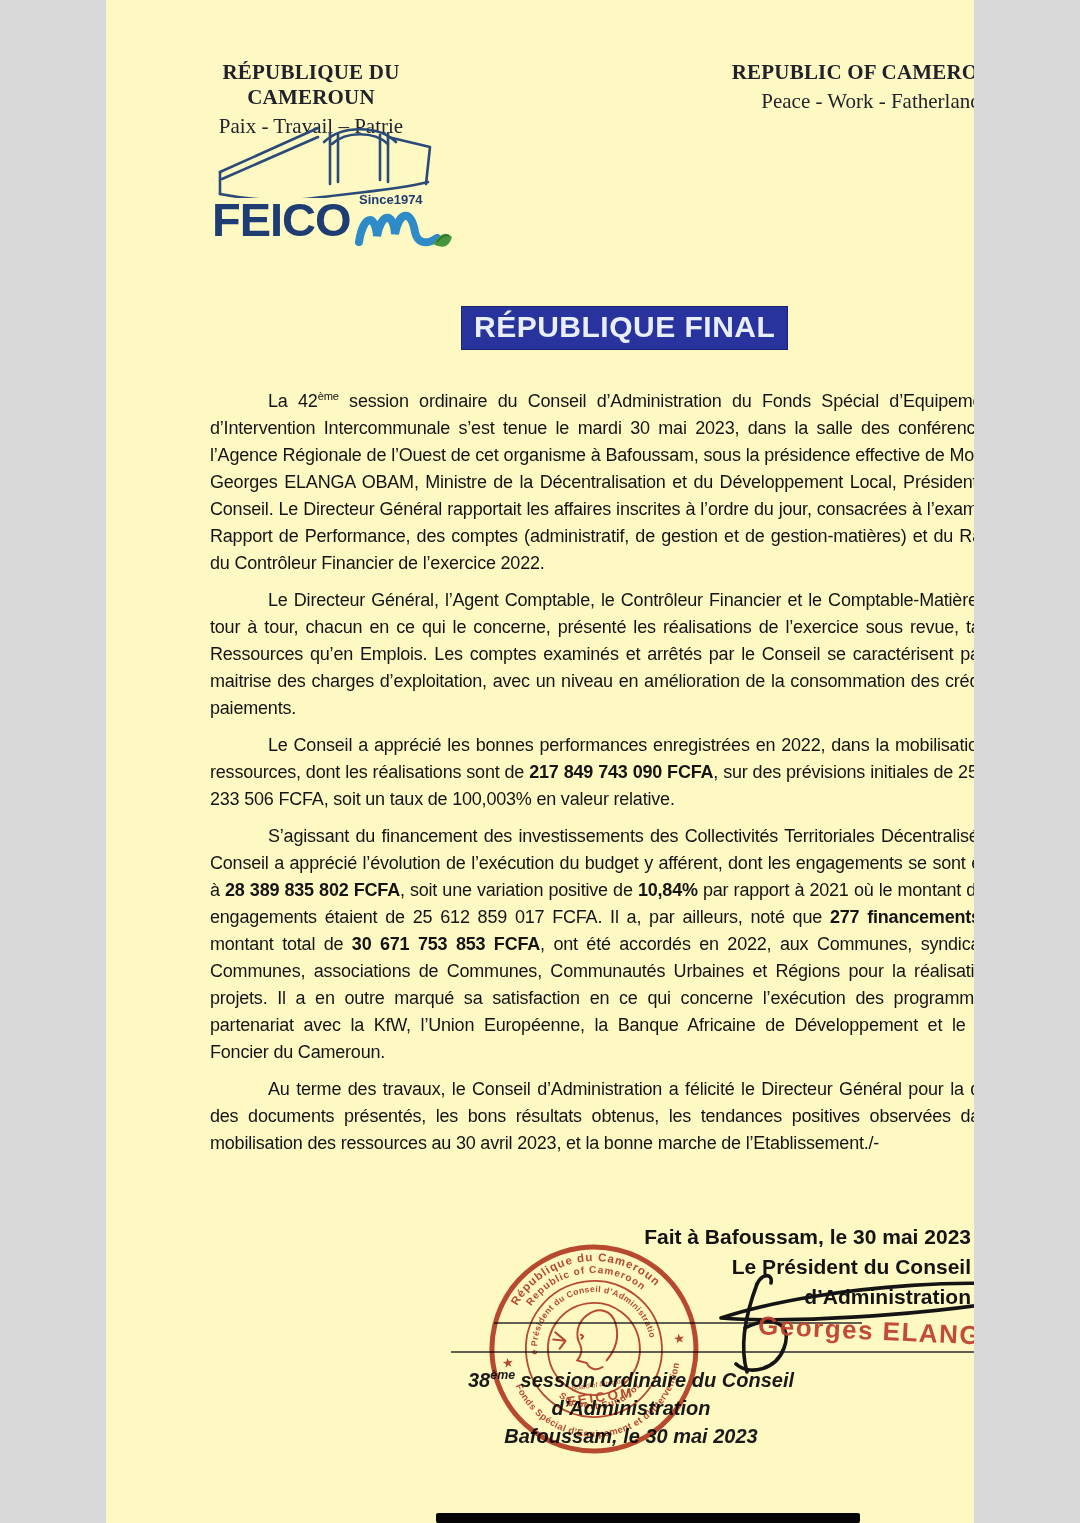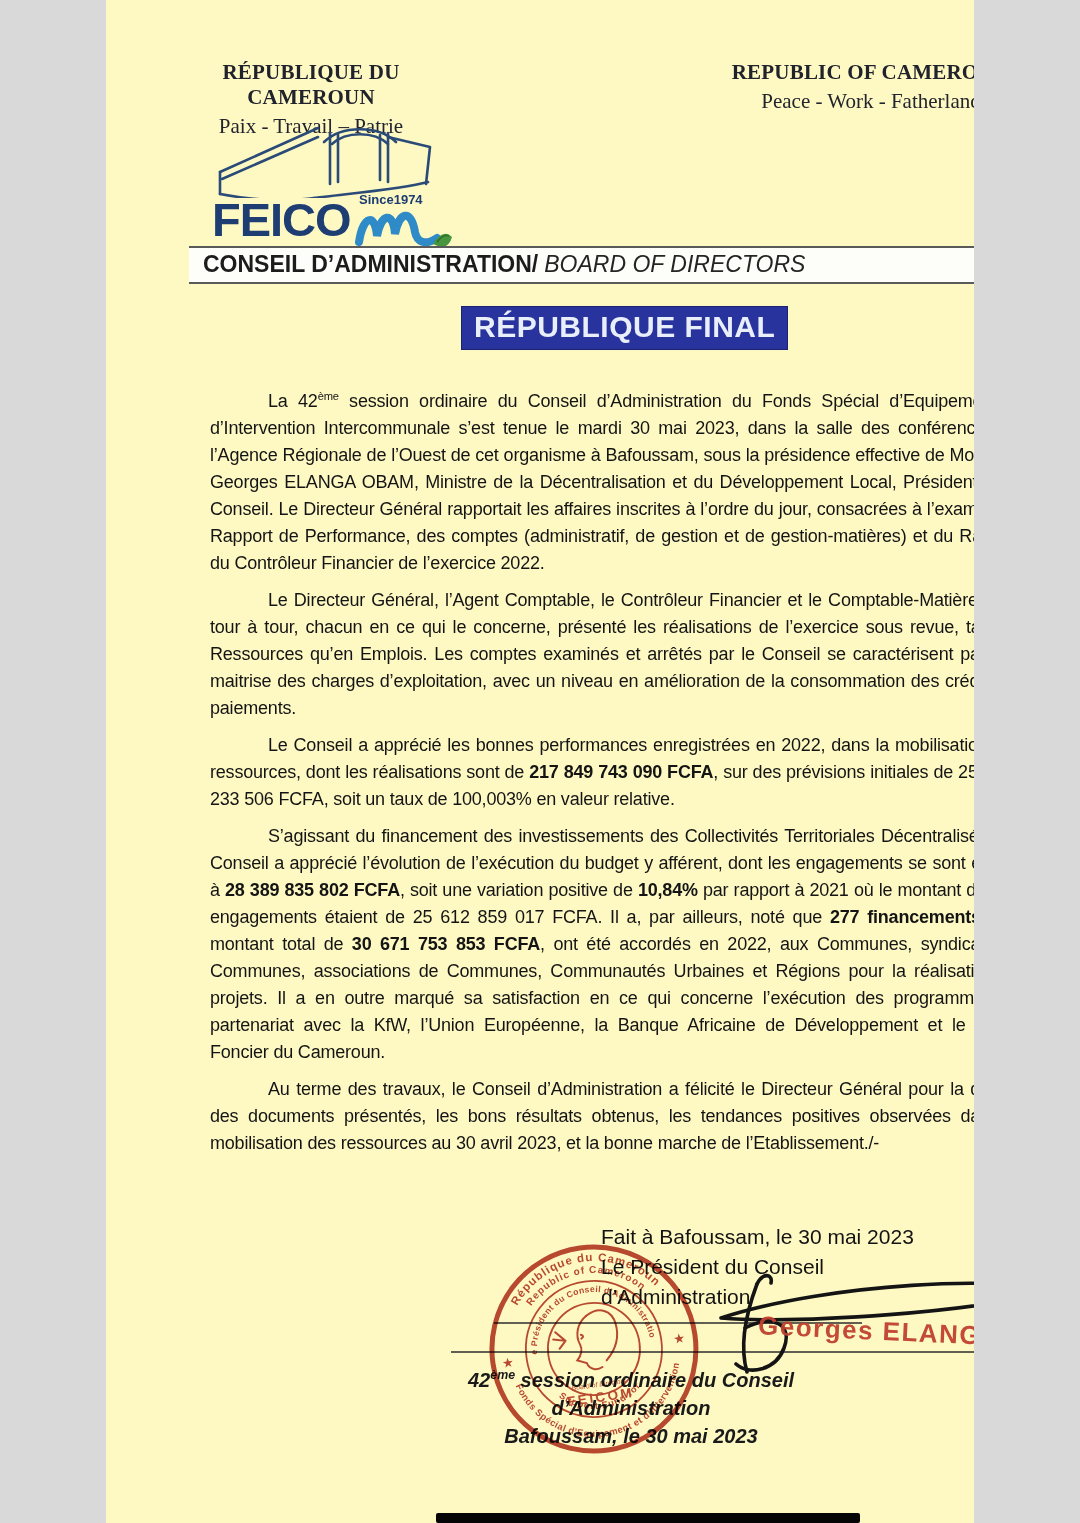--- a/index.html
+++ b/index.html
@@ -31,22 +31,22 @@
           border:1px solid #1b2370;}
 
   
   .body-text{position:absolute;left:104px;top:388px;width:812px;}
   .para{margin:0 0 10px 0;text-align:justify;text-indent:58px;font-size:18px;line-height:27px;
         letter-spacing:-.2px;color:#141414;}
   .para .b{font-weight:bold;}
   sup{font-size:62%;vertical-align:super;line-height:0;}
 
   
-  .signoff{position:absolute;left:495px;top:1222px;width:370px;text-align:left;
-           font-weight:normal;font-size:21px;line-height:30px;color:#131313;}
+  .signoff{position:absolute;left:495px;top:1222px;width:370px;text-align:right;
+           font-weight:bold;font-size:21px;line-height:30px;color:#131313;}
 
   
   .sig-line{position:absolute;border-top:2px solid #2b2b2b;opacity:.75;}
   .sig-line-1{left:388px;top:1322px;width:368px;}
   .sig-line-2{left:345px;top:1351px;width:612px;}
   .sig-svg{position:absolute;left:575px;top:1268px;z-index:4;}
   .signer-name{position:absolute;left:652px;top:1318px;z-index:5;font-weight:bold;font-size:26px;
                letter-spacing:1.5px;color:#bf4130;transform:rotate(2.6deg);opacity:.95;white-space:nowrap;}
 
   .stamp{position:absolute;left:381px;top:1241px;z-index:6;mix-blend-mode:multiply;opacity:.92;
@@ -92,23 +92,20 @@
       <span class="logo-feico">FEICO</span>
       <svg width="100" height="56" viewBox="0 0 100 56" style="margin-left:2px">
         <path d="M6,46 C10,20 22,16 24,40 C28,18 40,14 42,38 C46,16 58,12 62,36 C64,46 72,50 84,42" fill="none" stroke="#2f8ac8" stroke-width="8" stroke-linecap="round"></path>
         <path d="M80,48 q10,-16 19,-7 q-4,15 -19,7 Z" fill="#47953c"></path>
         <path d="M84,46 q7,-9 12,-6" fill="none" stroke="#2d6e2a" stroke-width="1.6"></path>
       </svg>
       <span class="logo-since">Since1974</span>
     </div>
   </div>
 
-  <div class="band">
-    <span class="band-fr">CONSEIL D’ADMINISTRATION/</span><span class="band-en">BOARD OF DIRECTORS</span>
-  </div>
 
   <div class="banner">RÉPUBLIQUE FINAL</div>
 
   <div class="body-text">
       <p class="para"><span>La 42</span><sup>ème</sup><span> session ordinaire du Conseil d’Administration du Fonds Spécial d’Equipement et d’Intervention Intercommunale s’est tenue le mardi 30 mai 2023, dans la salle des conférences de l’Agence Régionale de l’Ouest de cet organisme à Bafoussam, sous la présidence effective de Monsieur Georges ELANGA OBAM, Ministre de la Décentralisation et du Développement Local, Président dudit Conseil. Le Directeur Général rapportait les affaires inscrites à l’ordre du jour, consacrées à l’examen du Rapport de Performance, des comptes (administratif, de gestion et de gestion-matières) et du Rapport du Contrôleur Financier de l’exercice 2022.</span></p>
       <p class="para"><span>Le Directeur Général, l’Agent Comptable, le Contrôleur Financier et le Comptable-Matières ont, tour à tour, chacun en ce qui le concerne, présenté les réalisations de l’exercice sous revue, tant en Ressources qu’en Emplois. Les comptes examinés et arrêtés par le Conseil se caractérisent par une maitrise des charges d’exploitation, avec un niveau en amélioration de la consommation des crédits de paiements.</span></p>
       <p class="para"><span>Le Conseil a apprécié les bonnes performances enregistrées en 2022, dans la mobilisation des ressources, dont les réalisations sont de </span><span class="b">217 849 743 090 FCFA</span><span>, sur des prévisions initiales de 255 199 233 506 FCFA, soit un taux de 100,003% en valeur relative.</span></p>
       <p class="para"><span>S’agissant du financement des investissements des Collectivités Territoriales Décentralisées, le Conseil a apprécié l’évolution de  l’exécution du budget y afférent, dont les engagements se sont élevés à </span><span class="b">28 389 835 802 FCFA</span><span>, soit une variation positive de </span><span class="b">10,84%</span><span> par rapport à 2021 où le montant desdits engagements étaient de 25 612 859 017 FCFA. Il a, par ailleurs, noté que </span><span class="b">277 financements</span><span> d’un montant total de </span><span class="b">30 671 753 853 FCFA</span><span>, ont été accordés en 2022, aux Communes, syndicats de Communes, associations de Communes, Communautés Urbaines et Régions pour la réalisation de projets. Il a en outre marqué sa satisfaction en ce qui concerne l’exécution des programmes en partenariat avec la KfW, l’Union Européenne, la Banque Africaine de Développement et le Crédit Foncier du Cameroun.</span></p>
       <p class="para"><span>Au terme des travaux, le Conseil d’Administration a félicité le Directeur Général pour la qualité des documents présentés, les bons résultats obtenus, les tendances positives observées dans la mobilisation des ressources au 30 avril 2023, et la bonne marche de l’Etablissement./-</span></p>
     </div>
@@ -166,18 +163,18 @@
     </g>
     <g fill="none" stroke="#b23b2c" stroke-width="2" stroke-linecap="round">
       <path d="M104,74 C94,80 90,92 94,102 C96,108 93,113 89,117 L98,121 C100,128 107,130 113,127"></path>
       <path d="M104,74 C118,66 130,72 132,86 C134,100 128,112 118,121"></path>
       <path d="M96,92 q4,2 0,4"></path>
       <path d="M80,96 l-9,-10 M80,96 l-12,-3 M80,96 l-7,7"></path>
     </g>
   </svg>
 
   <div class="footer">
-    <div><span>42</span><sup>ème</sup><span> session ordinaire du Conseil d’Administration</span></div>
+    <div><span>38</span><sup>ème</sup><span> session ordinaire du Conseil d’Administration</span></div>
     <div>Bafoussam, le 30 mai 2023</div>
   </div>
 
   <div class="scan-bar"></div>
 </div>
 
 </body></html>

